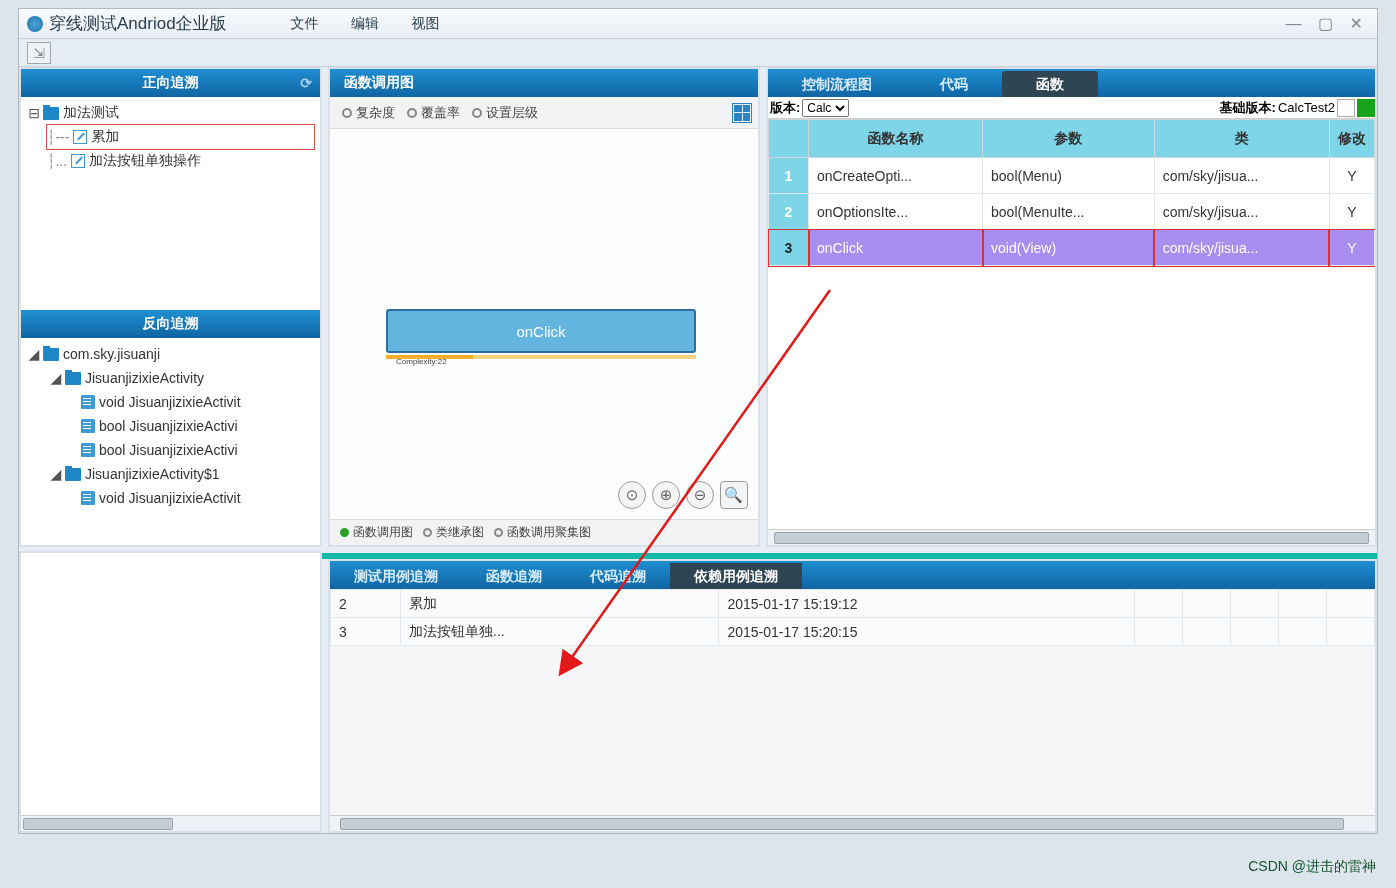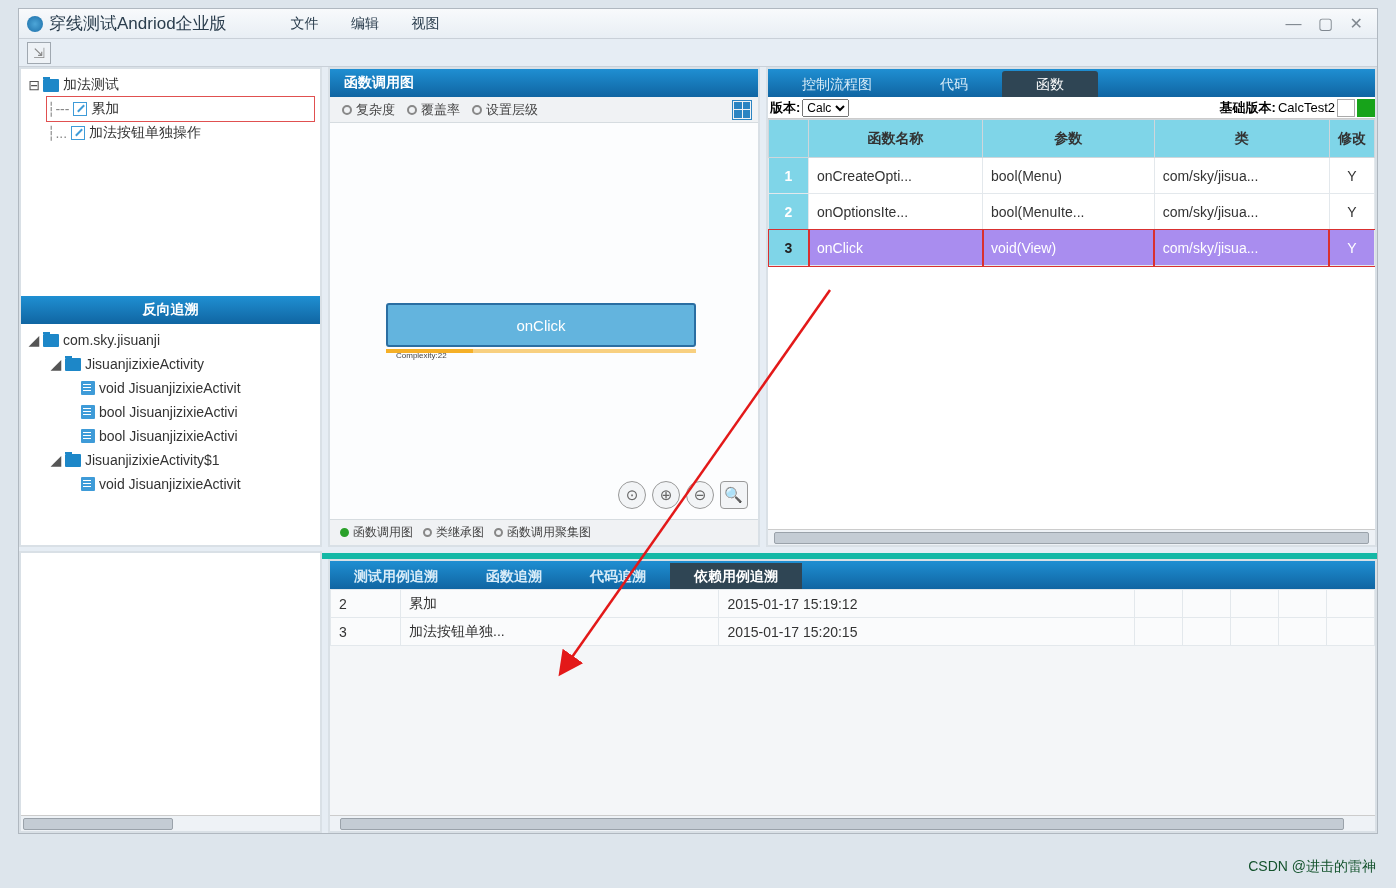--- a/index.html
+++ b/index.html
@@ -25,40 +25,40 @@
 .tree-node .folder::before{content:"";position:absolute;top:-2px;left:0;width:7px;height:2px;background:#1d87c8;}
 .tree-node .doc { width:14px;height:14px;background:#3e9bd8;margin-right:4px;border-radius:1px;position:relative;}
 .tree-node .doc::after{content:"";position:absolute;top:3px;left:2px;width:8px;height:1px;background:#fff;box-shadow:0 3px 0 #fff,0 6px 0 #fff;}
 .tree-node .edit { width:14px;height:14px;border:1px solid #3e9bd8;margin-right:4px;position:relative;}
 .tree-node .edit::after{content:"";position:absolute;top:1px;left:6px;width:2px;height:9px;background:#3e9bd8;transform:rotate(45deg);}
 .tree-node.sel { outline: 1px solid #e05050; }
 
 .reverse-panel { margin-top: 6px; }
 
 .midcol { flex: 0 0 432px; margin-left: 6px; display:flex; flex-direction:column; border:2px solid #d9e0e6; background:#fff;}
-.mid-sub { height:26px; background:#f0f2f4; display:flex; align-items:center; border-bottom:1px solid #d6dce0;}
+.mid-sub { height:32px; background:#f0f2f4; display:flex; align-items:center; border-bottom:1px solid #d6dce0;}
 .mid-sub .item { display:flex;align-items:center; margin-left:12px; font-size:13px; color:#444;}
 .mid-sub .radio { width:10px;height:10px;border-radius:50%;border:2px solid #888;margin-right:4px;}
 .mid-sub .expand { margin-left:auto; margin-right:6px; width:20px;height:20px;border:1px solid #2a84c2;display:grid;grid-template:1fr 1fr/1fr 1fr;gap:1px;padding:1px;}
 .mid-sub .expand div{background:#2a84c2;}
 .canvas { flex:1; position:relative; background:#fcfdfe; }
 .node-box { position:absolute; left:56px; top:180px; width:310px; height:44px; background:#63b4de; border:2px solid #2a6ea2; color:#fff; font-family:monospace; font-size:15px; display:flex;align-items:center;justify-content:center; border-radius:3px;}
 .node-label {position:absolute; left:66px; top:228px; font-size:8px; color:#444;}
 .orange-bar { position:absolute; left:56px; top:226px; width:310px; height:4px; background:#f8d080; }
 .orange-bar .fill { height:100%; background:#f5b028; }
 .zoombar { position:absolute; right:10px; bottom:10px; display:flex; gap:6px;}
 .zoombar .z { width:28px;height:28px;border:1px solid #999;border-radius:50%;background:#f2f4f6;color:#666;display:flex;align-items:center;justify-content:center;font-size:15px;}
 .mid-tabs { height:26px; background:#f0f2f4; display:flex;align-items:center;border-top:1px solid #d6dce0;}
 .mid-tabs .t { display:flex;align-items:center;margin-left:10px;font-size:12px;color:#444;}
 .mid-tabs .dot{width:9px;height:9px;border-radius:50%;border:2px solid #888;margin-right:4px;}
 .mid-tabs .t.active .dot{background:#2aa02a;border-color:#2aa02a;}
 
 .rightcol { flex:1; margin-left:6px; display:flex;flex-direction:column; border:2px solid #d9e0e6; background:#fff;}
 .right-tabs { height:28px; background:linear-gradient(#1f8fd2,#1065a2); display:flex;align-items:flex-end;}
-.right-tabs .tab { flex:0 0 auto; padding:0 34px; height:26px;line-height:26px;color:#d8ecf8;font-size:14px;font-weight:normal;text-align:center;}
+.right-tabs .tab { flex:0 0 auto; padding:0 34px; height:26px;line-height:26px;color:#d8ecf8;font-size:14px;font-weight:bold;text-align:center;}
 .right-tabs .tab.active { background:#2f4554; color:#fff; border-radius:3px 3px 0 0;}
 .ver-row { height:22px; display:flex;align-items:center;font-size:13px;border-bottom:1px solid #ccc;background:#fff;}
 .ver-row .lbl{font-weight:bold;padding:0 2px;}
 .ver-row select{font-size:12px;height:18px;}
 .ver-row .base{margin-left:auto;}
 .ver-row .sw { width:18px;height:18px;margin-left:2px;}
 .grid { width:100%; border-collapse:collapse; font-size:14px;}
 .grid th { background:#7fd5e8; border:1px solid #cfd6db; height:38px; font-weight:bold;color:#333;}
 .grid th.rownum { width:40px; background:#7fd5e8;}
 .grid td { border:1px solid #e3e8ec; height:36px; padding:0 8px; color:#333;}
@@ -97,20 +97,26 @@
     <div class="winbtns">— ▢ ✕</div>
   </div>
   <div class="toolbar">
     <div class="btn">⇲</div>
   </div>
 
   <div class="content">
     <div class="upper">
 
       <div class="leftcol">
+        <div style="position:relative">
+          <div class="panel-hdr">
+            <span>正向追溯</span>
+            <span class="reload">⟳</span>
+          </div>
+        </div>
         <div class="tree" style="height:254px">
           <div class="tree-node">
             <span class="tog">⊟</span>
               <span class="folder"></span>
             <span>加法测试</span>
           </div>
           <div class="tree-node sel" style="margin-left:20px;padding-right:40px">
             <span style="color:#888">┆---</span>&nbsp;<span class="edit"></span>
             <span>累加</span>
           </div>

